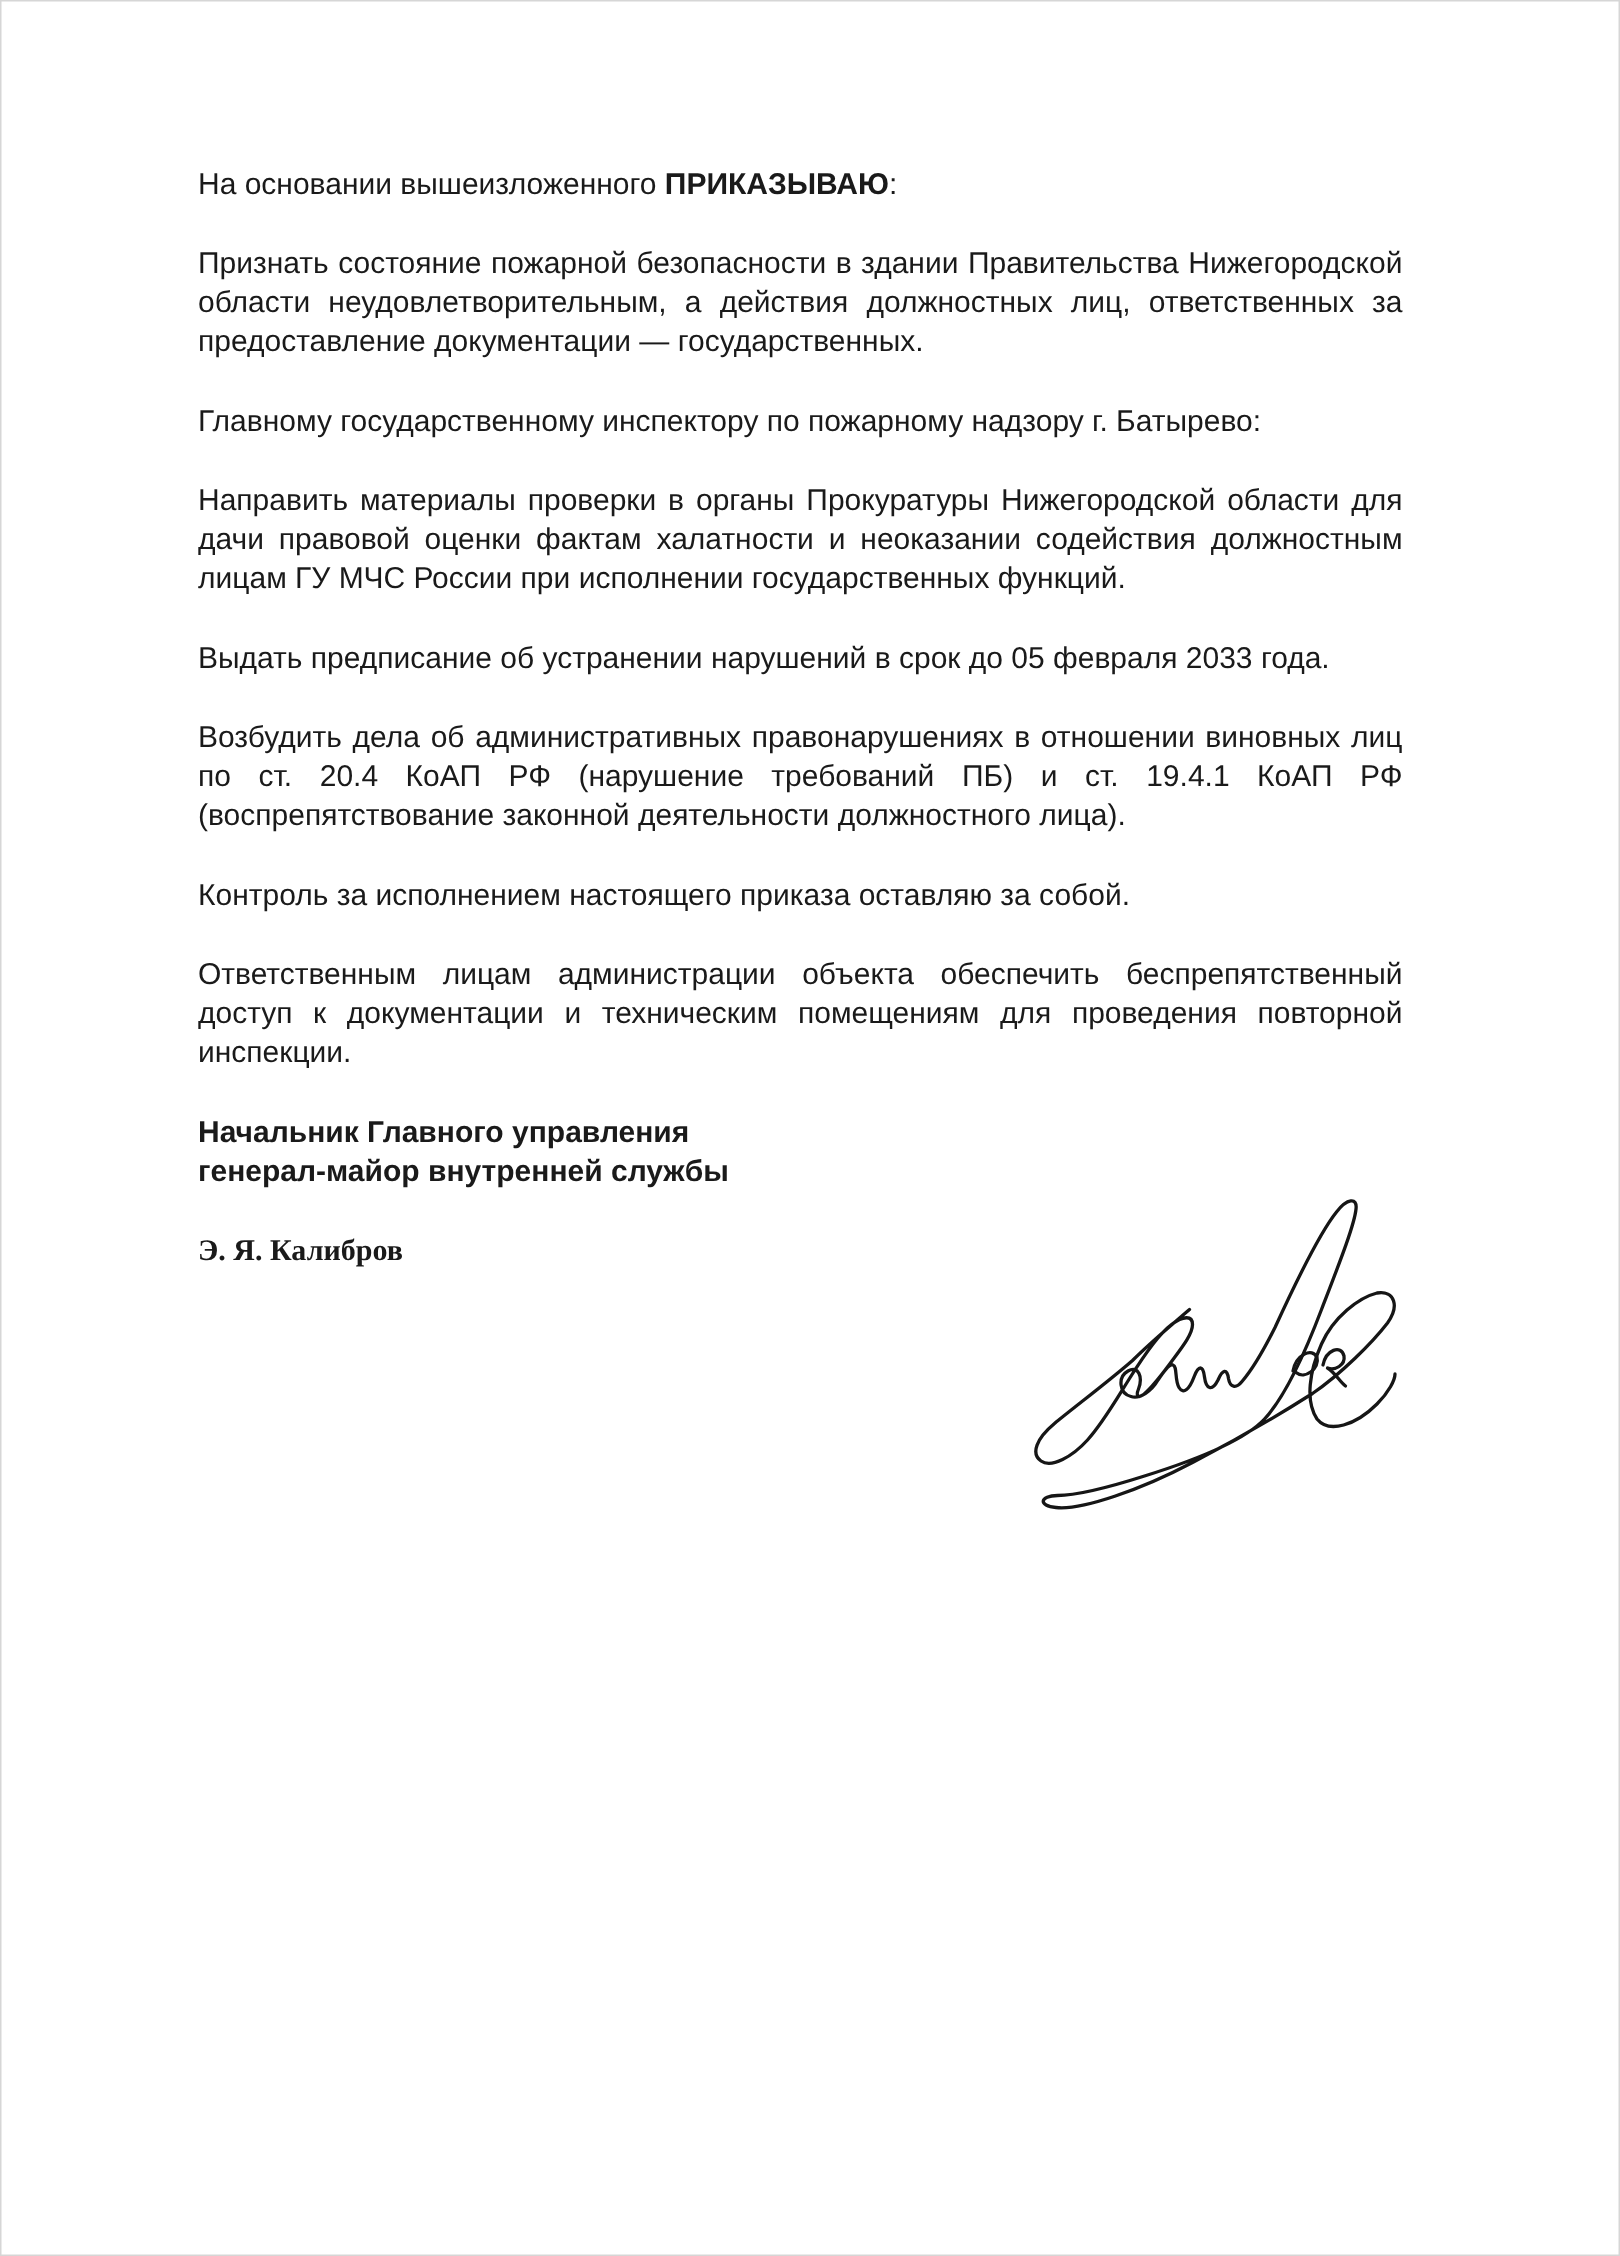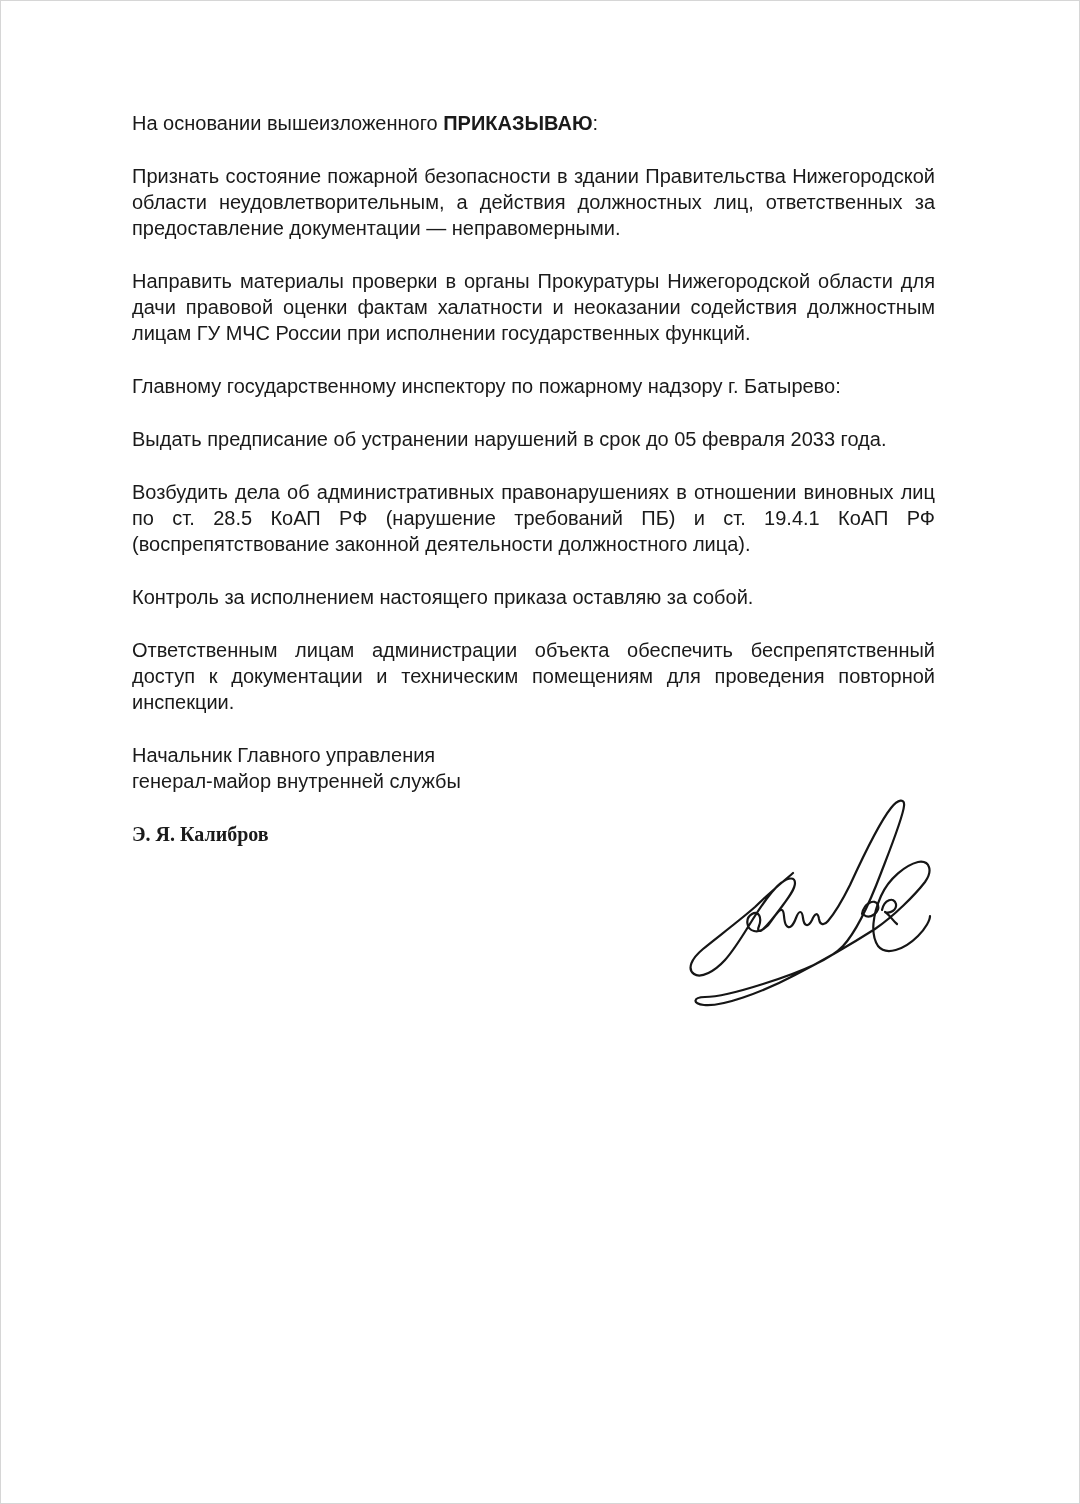--- a/index.html
+++ b/index.html
@@ -30,21 +30,21 @@
     margin: 27px 16px 0 0;
     text-align: justify;
   }
   .content p.first {
     margin-top: 0;
     text-align: left;
   }
   .bold { font-weight: bold; }
   .signoff-block {
     margin-top: 27px;
-    font-weight: normal;
+    font-weight: bold;
     text-align: left;
   }
   .signoff-name {
     margin: 0;
     font-weight: bold;
     text-align: right;
     font-family: Liberation Serif, serif;
   }
   .signature-svg {
     position: absolute;
@@ -62,25 +62,25 @@
   }
 </style>
 </head>
 <body>
 
 <div class="page">
   <div class="content">
 
     <p class="first"><span>На основании вышеизложенного </span><span class="bold">ПРИКАЗЫВАЮ</span><span>:</span></p>
 
-    <p>Признать состояние пожарной безопасности в здании Правительства Нижегородской области неудовлетворительным, а действия должностных лиц, ответственных за предоставление документации — неправомерными.</p>
+    <p>Признать состояние пожарной безопасности в здании Правительства Нижегородской области неудовлетворительным, а действия должностных лиц, ответственных за предоставление документации — государственных.</p>
+    <p>Главному государственному инспектору по пожарному надзору г. Батырево:</p>
     <p>Направить материалы проверки в органы Прокуратуры Нижегородской области для дачи правовой оценки фактам халатности и неоказании содействия должностным лицам ГУ МЧС России при исполнении государственных функций.</p>
-    <p>Главному государственному инспектору по пожарному надзору г. Батырево:</p>
     <p>Выдать предписание об устранении нарушений в срок до 05 февраля 2033 года.</p>
-    <p>Возбудить дела об административных правонарушениях в отношении виновных лиц по ст. 28.5 КоАП РФ (нарушение требований ПБ) и ст. 19.4.1 КоАП РФ (воспрепятствование законной деятельности должностного лица).</p>
+    <p>Возбудить дела об административных правонарушениях в отношении виновных лиц по ст. 20.4 КоАП РФ (нарушение требований ПБ) и ст. 19.4.1 КоАП РФ (воспрепятствование законной деятельности должностного лица).</p>
     <p>Контроль за исполнением настоящего приказа оставляю за собой.</p>
     <p>Ответственным лицам администрации объекта обеспечить беспрепятственный доступ к документации и техническим помещениям для проведения повторной инспекции.</p>
 
     <p class="signoff-block"><span>Начальник Главного управления</span><br>
       <span>генерал-майор внутренней службы</span></p>
 
     <p class="signoff-name">Э. Я. Калибров</p>
   </div>
 
   <svg class="signature-svg" viewBox="0 0 260 215" xmlns="http://www.w3.org/2000/svg" aria-hidden="true">

